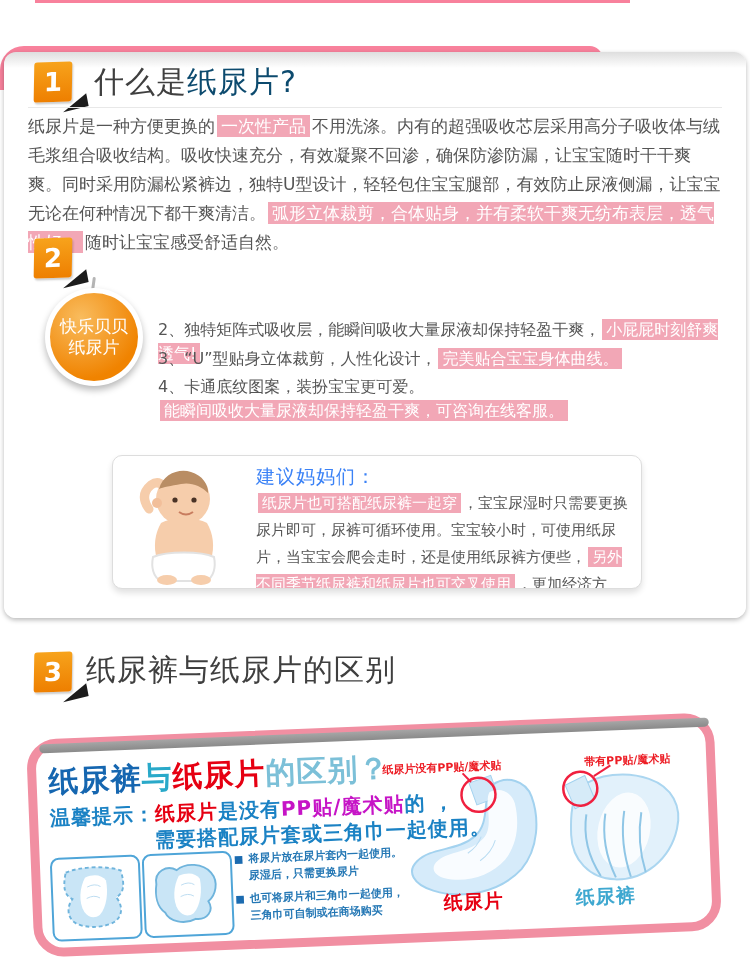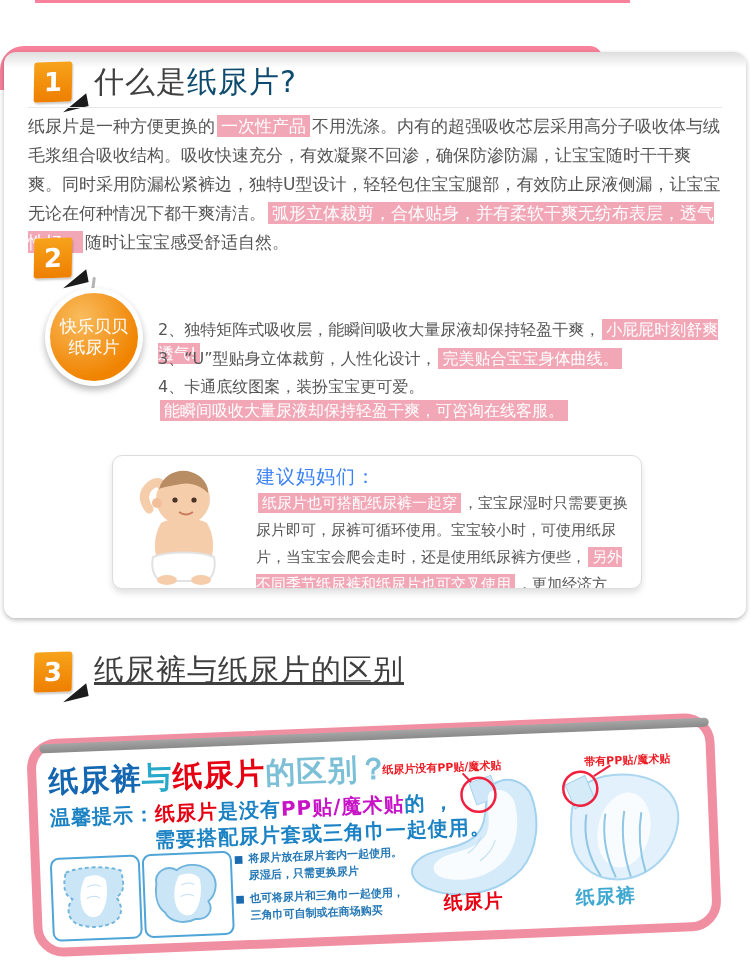--- a/index.html
+++ b/index.html
@@ -17,21 +17,21 @@
         background:linear-gradient(#dedede,#fff 16px);}
   
   .badge{position:absolute;width:38px;height:40px;background:linear-gradient(180deg,#f7a31c,#ee7f00);
          border-radius:3px;transform:skewX(-3deg) rotate(-2deg);display:flex;align-items:center;
          justify-content:center;color:#fff;font-size:26px;font-weight:bold;box-shadow:1px 2px 2px rgba(0,0,0,.2);}
   .badge::after{content:"";position:absolute;right:-16px;bottom:-8px;width:0;height:0;
          border-style:solid;border-width:0 0 13px 26px;border-color:transparent transparent #1c1c1c transparent;
          transform:rotate(-12deg);}
   .b1{left:34px;top:62px;} .b2{left:34px;top:238px;} .b3{left:34px;top:652px;}
   .sec-title{position:absolute;font-size:30px;color:#3f3f3f;letter-spacing:1px;margin:0;font-weight:500;}
-  .t1{left:94px;top:62px;} .t2{left:94px;top:238px;} .t3{left:94px;top:650px;text-decoration:underline;}
+  .t1{left:94px;top:62px;} .t2{left:94px;top:238px;} .t3{left:86px;top:650px;}
   .accent{color:#0c4a6e;}
   .divider{position:absolute;left:28px;top:107px;width:694px;height:1px;background:#e8e8e8;}
   
   .para{position:absolute;left:28px;top:112px;width:694px;margin:0;font-size:17px;line-height:29px;color:#555;}
   .hl{background:#f2a7b6;color:#fff;padding:1px 4px;margin:0 2px;}
   
   .circle-badge{position:absolute;left:45px;top:288px;width:98px;height:98px;border-radius:50%;
         background:#fff;box-shadow:0 4px 7px rgba(0,0,0,.28);}
   .circle-inner{position:absolute;inset:5px;border-radius:50%;
         background:radial-gradient(circle at 35% 28%,#f9bc5e,#f08300 72%);

